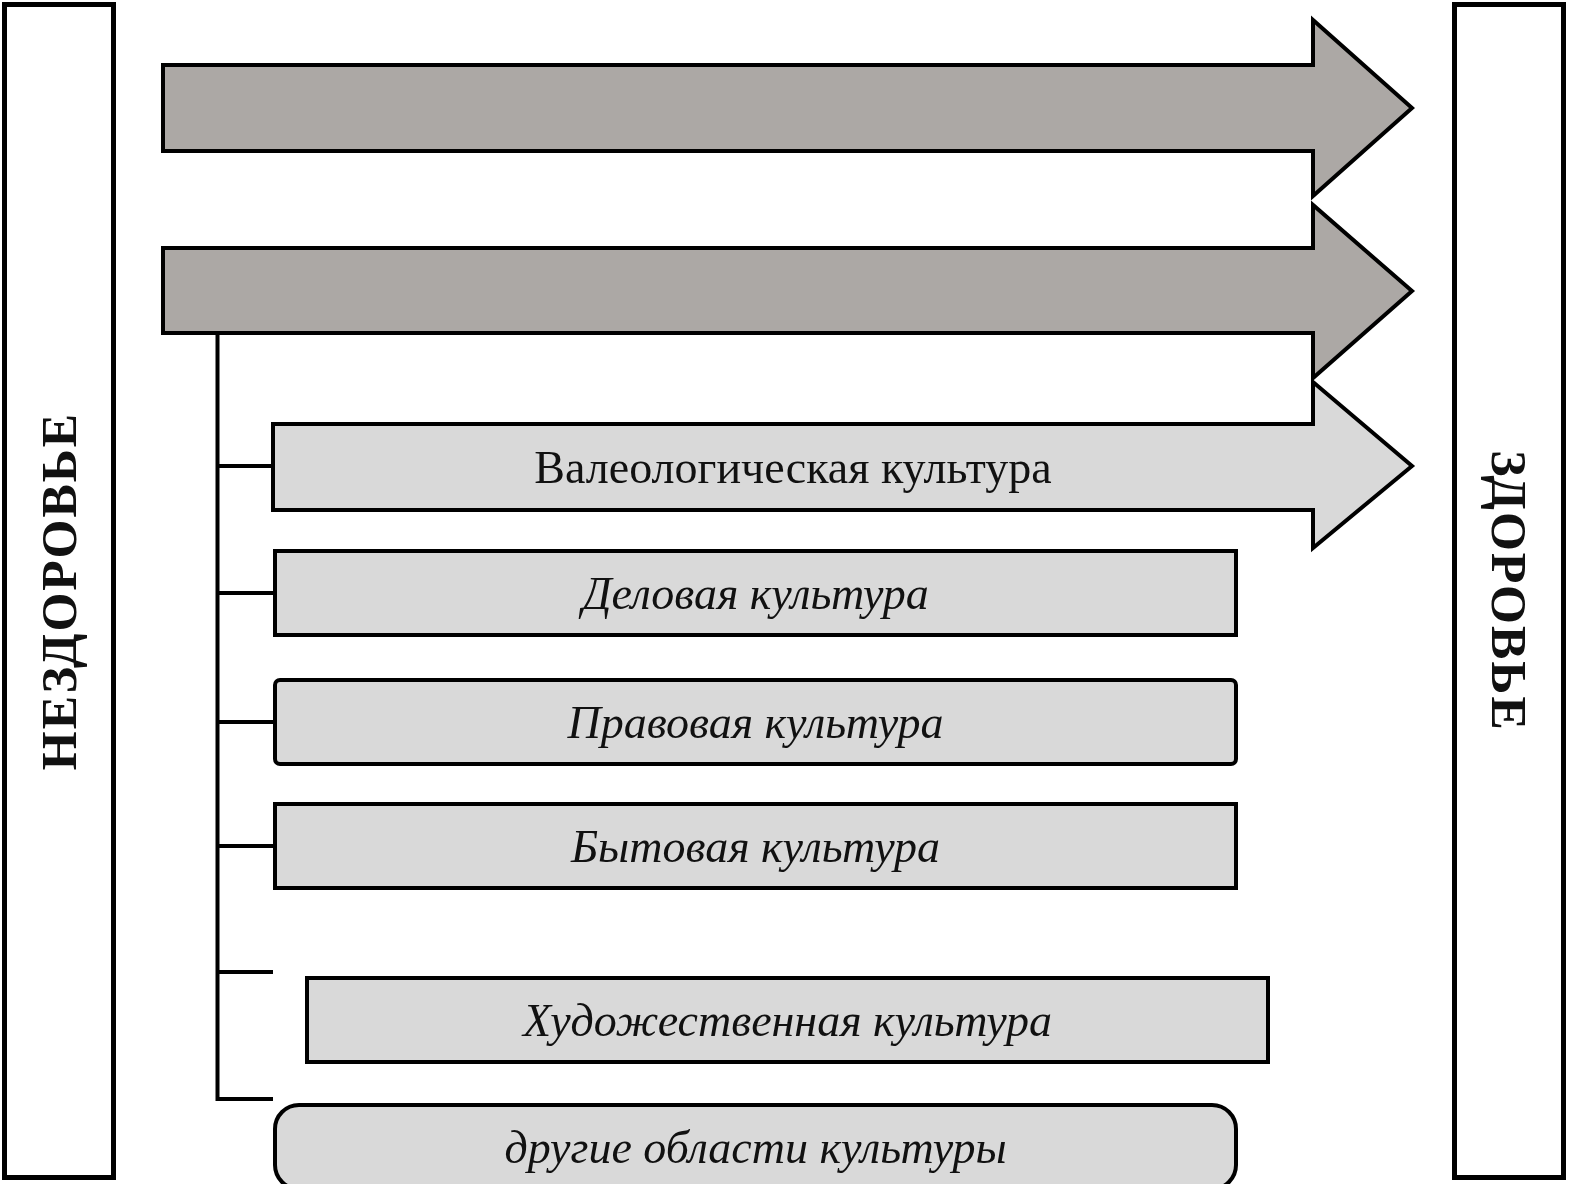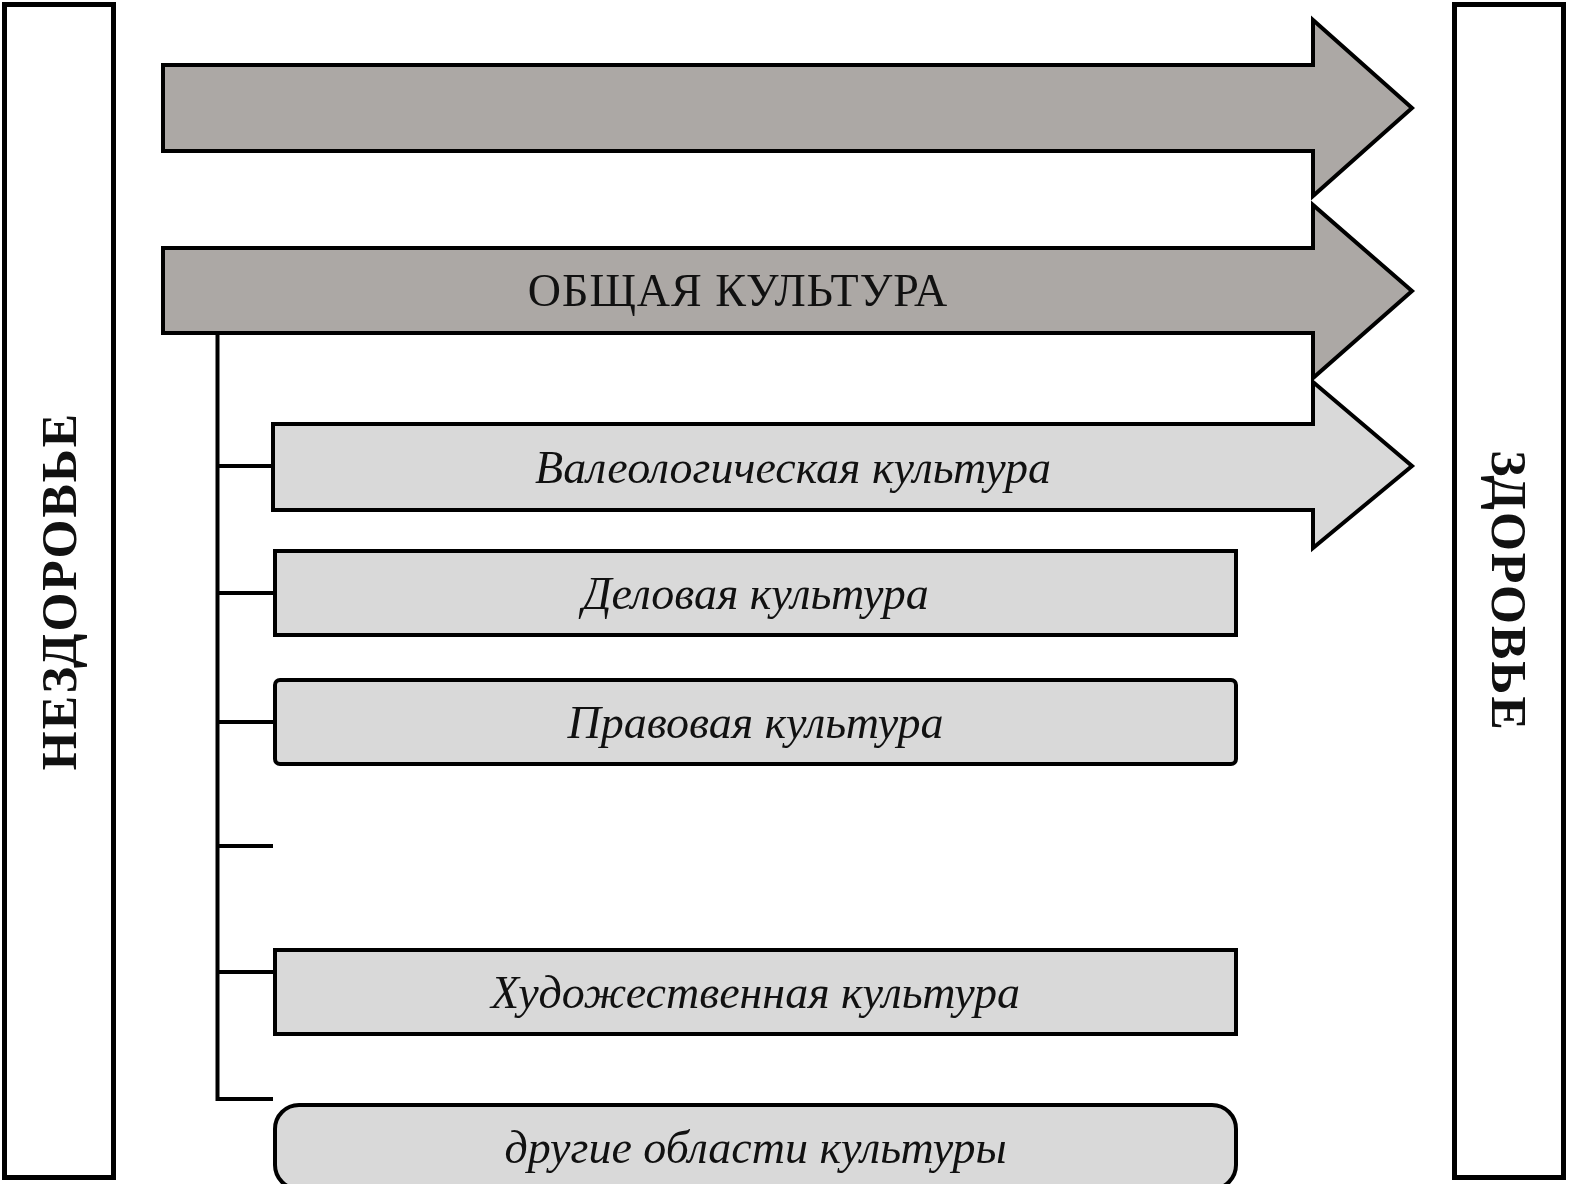--- a/index.html
+++ b/index.html
@@ -50,42 +50,42 @@
     position: absolute;
     display: flex;
     align-items: center;
     justify-content: center;
     font-size: 46px;
     letter-spacing: 1px;
     pointer-events: none;
   }
   .arrow-label.a1 { left: 163px; top: 65px;  width: 1150px; height: 86px; }
   .arrow-label.a2 { left: 163px; top: 248px; width: 1150px; height: 85px; }
-  .arrow-label.a3 { left: 273px; top: 424px; width: 1040px; height: 86px; font-style: italic; letter-spacing: 0; }
+  .arrow-label.a3 { left: 273px; top: 424px; width: 1040px; height: 86px; letter-spacing: 0; }
 
   
   .culture-box {
     position: absolute;
     left: 273px;
     width: 965px;
     height: 88px;
     box-sizing: border-box;
     border: 4px solid #000000;
     background: #d9d9d9;
     display: flex;
     align-items: center;
     justify-content: center;
     font-size: 46px;
     font-style: italic;
     text-align: right;
   }
   .culture-box.b1 { top: 549px; }
   .culture-box.b2 { top: 678px; }
   .culture-box.b3 { top: 802px; }
-  .culture-box.b4 { top: 948px; }
+  .culture-box.b4 { top: 976px; margin-left: 32px; }
   .culture-box.b5 { top: 1103px; border-radius: 26px; }
 </style>
 </head>
 <body>
 
 <div class="canvas">
 
   <svg class="shapes" width="1569" height="1184" viewBox="0 0 1569 1184">
 
     <path d="M 217.5 333 L 217.5 1099
@@ -104,28 +104,30 @@
   </svg>
 
   <div class="side-bar left">
     <span class="vtext ccw">НЕЗДОРОВЬЕ</span>
   </div>
 
   <div class="side-bar right">
     <span class="vtext cw">ЗДОРОВЬЕ</span>
   </div>
 
-  <div class="arrow-label a2">ОБЩАЯ КУЛЬТУРА</div>
   <div class="arrow-label a3">Валеологическая культура</div>
 
   <div class="culture-box b1" style="background-color: rgb(217, 217, 217);">
     <span>Деловая культура</span>
   </div>
   <div class="culture-box b2" style="background-color: rgb(217, 217, 217); border-radius: 7px;">
     <span>Правовая культура</span>
+  </div>
+  <div class="culture-box b3" style="background-color: rgb(217, 217, 217);">
+    <span>Бытовая культура</span>
   </div>
   <div class="culture-box b4" style="background-color: rgb(217, 217, 217);">
     <span>Художественная культура</span>
   </div>
   <div class="culture-box b5" style="background-color: rgb(217, 217, 217);">
     <span>другие области культуры</span>
   </div>
 
 </div>
 

